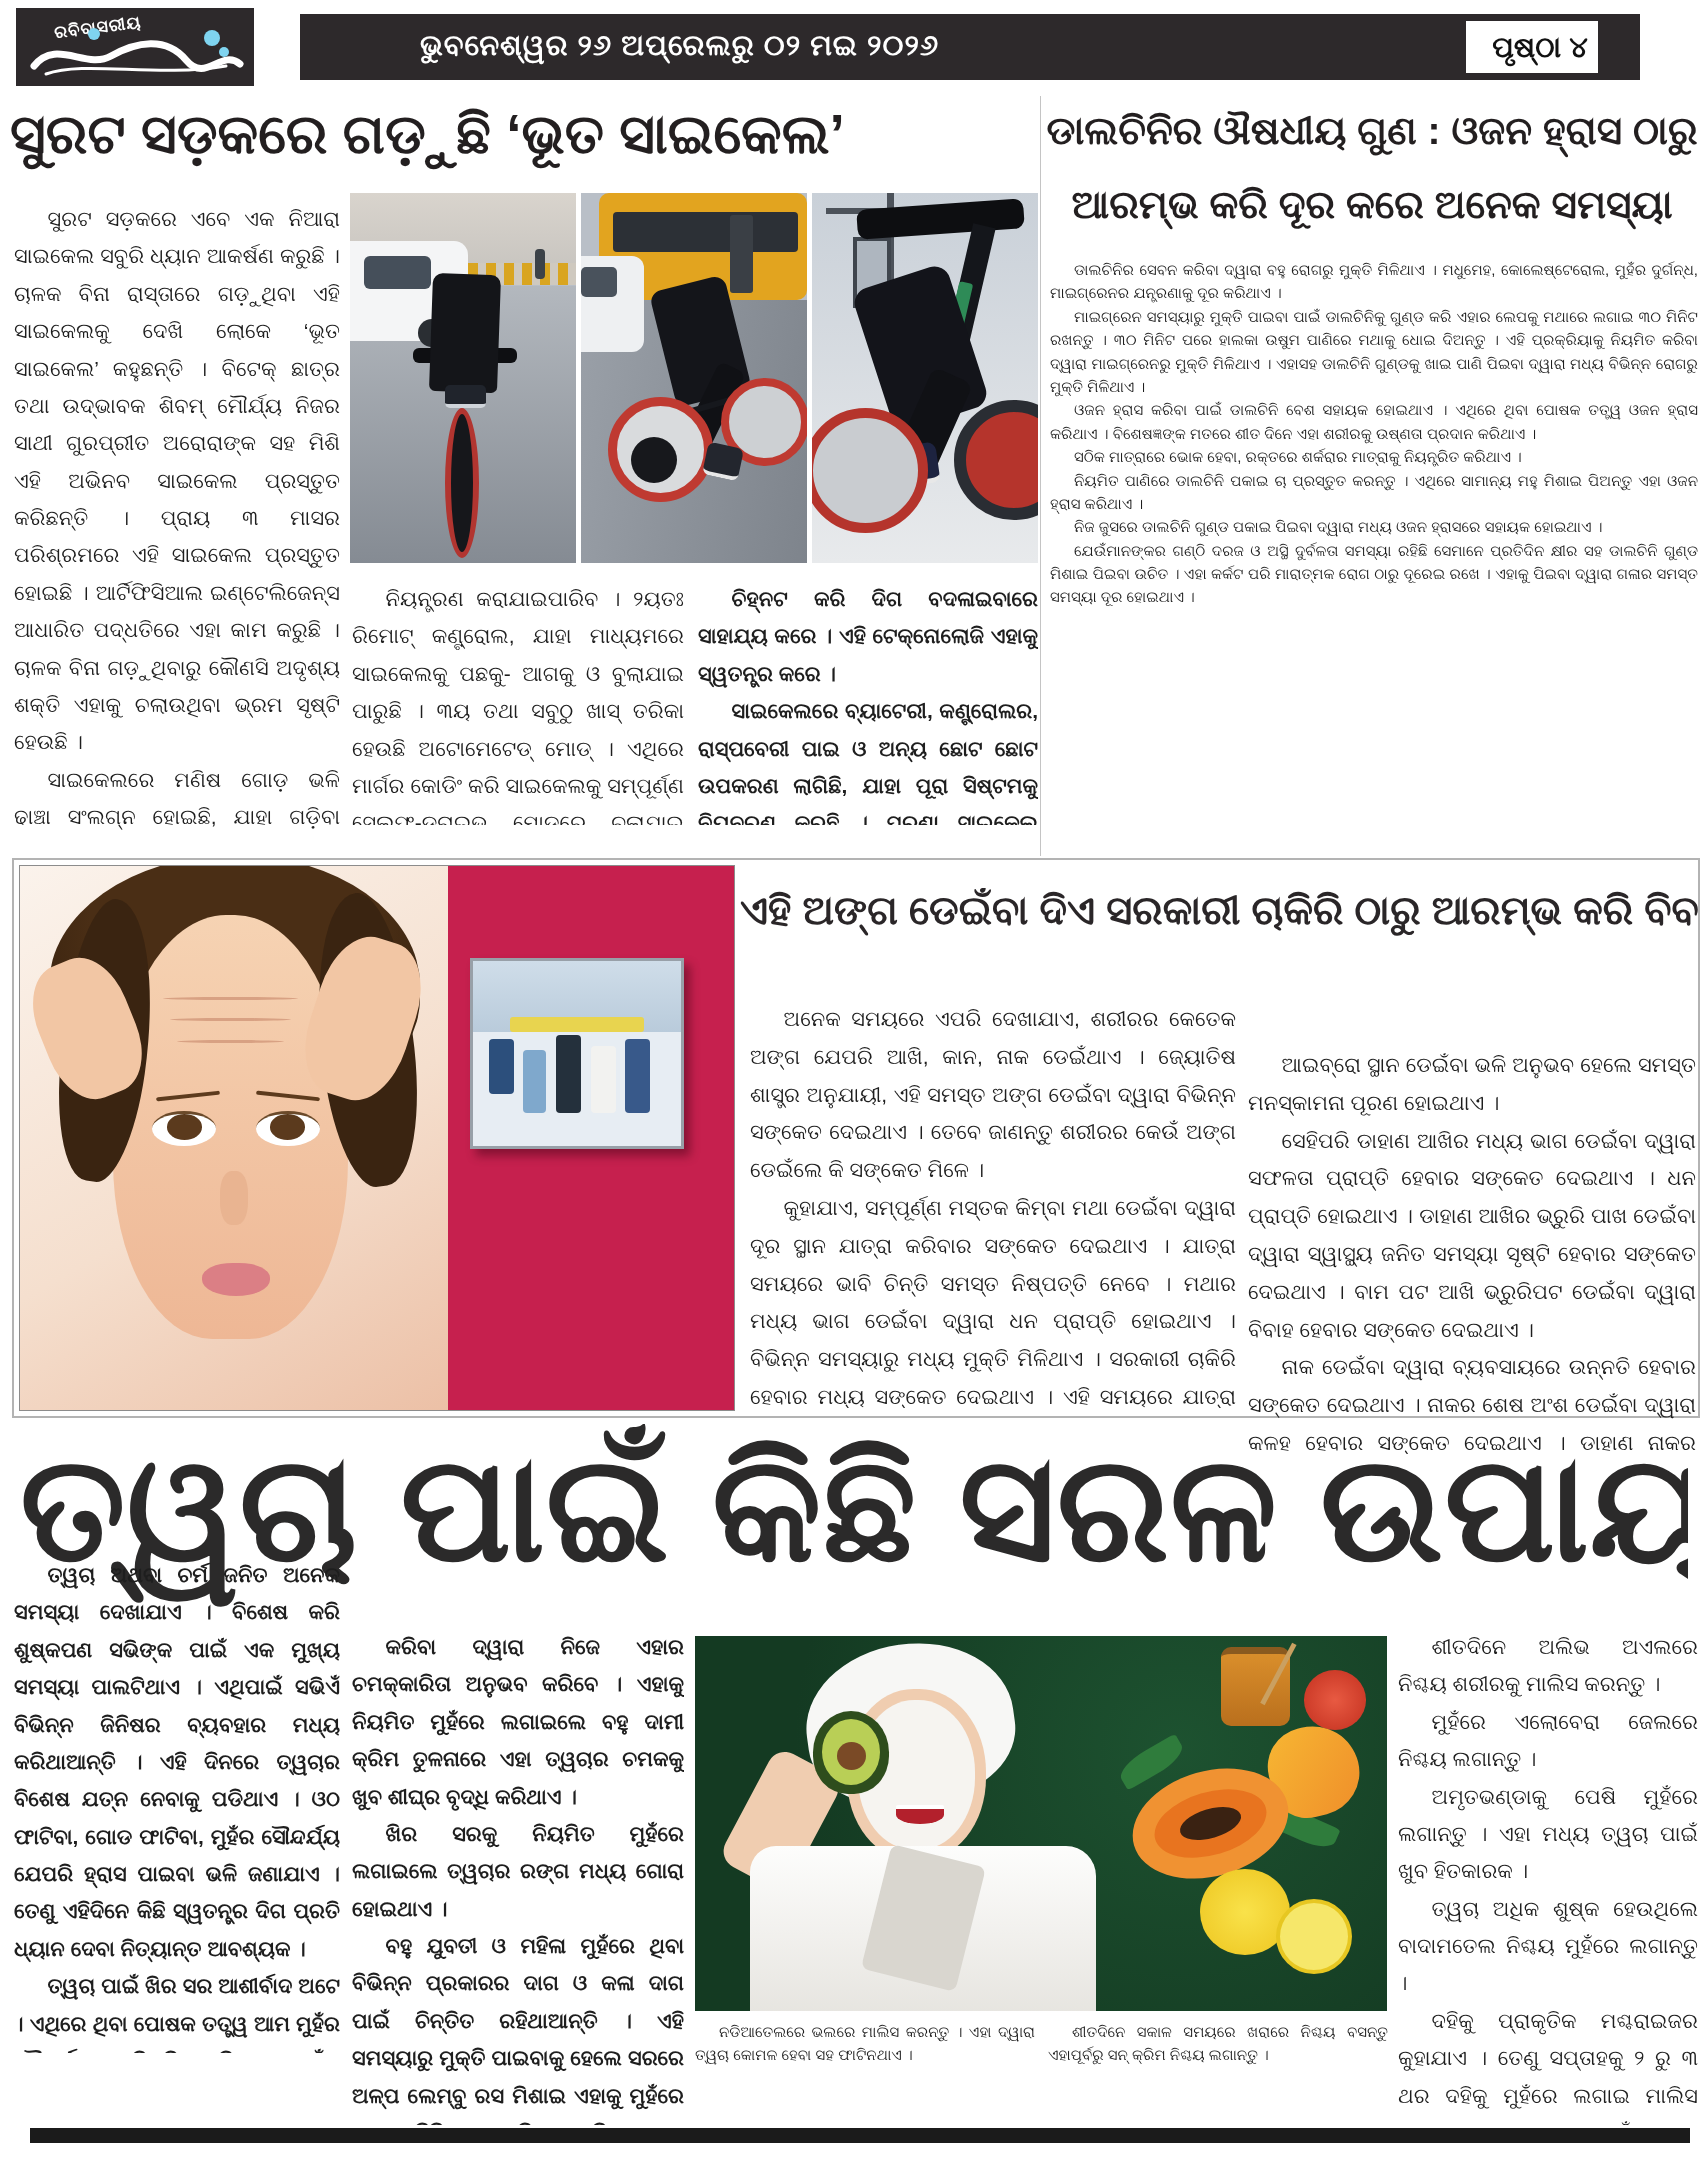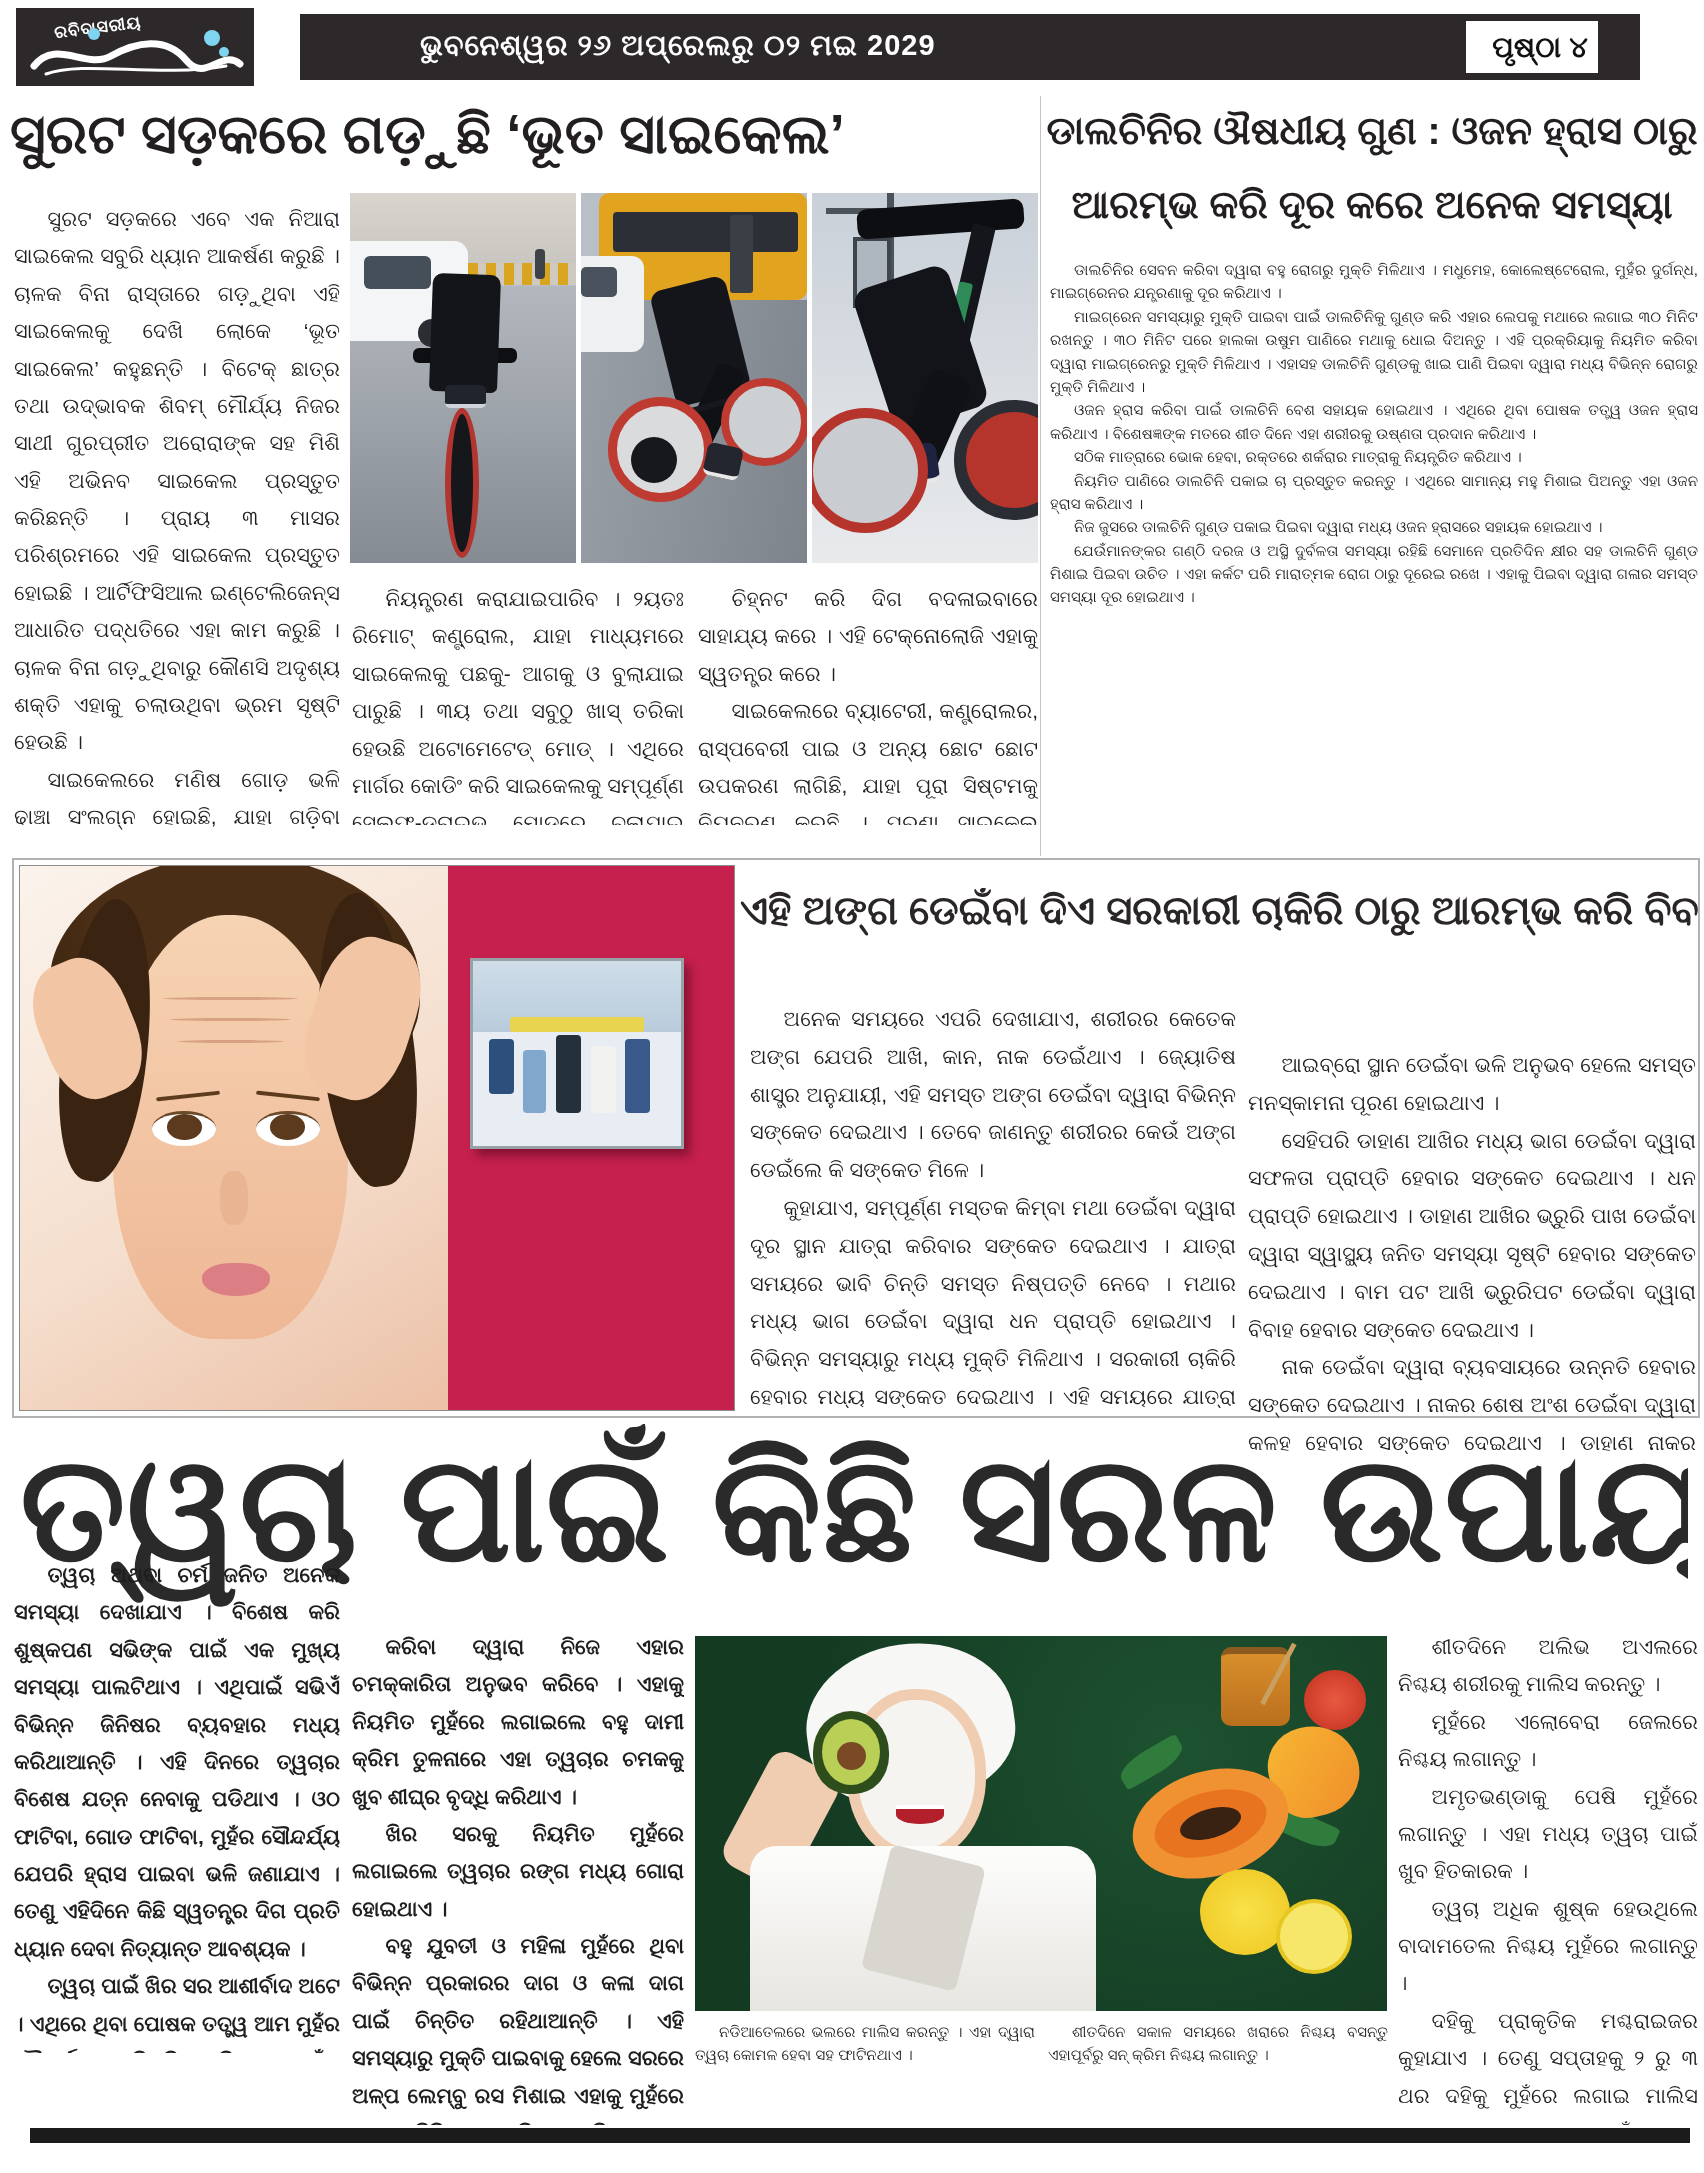--- a/index.html
+++ b/index.html
@@ -57,21 +57,21 @@
     <span class="logo-small">ରବିବାସରୀୟ</span>
     <svg width="238" height="78" style="position:absolute;left:0;top:0;">
       <path d="M18 58 C 40 30, 70 62, 95 48 S 150 28, 170 52 S 205 40, 224 56" stroke="#ffffff" stroke-width="7" fill="none" stroke-linecap="round"></path>
       <path d="M30 66 C 70 52, 140 70, 210 58" stroke="#ffffff" stroke-width="3" fill="none" stroke-linecap="round"></path>
       <circle cx="78" cy="26" r="6" fill="#7fd4f0"></circle>
       <circle cx="196" cy="30" r="8" fill="#7fd4f0"></circle>
       <circle cx="208" cy="44" r="5" fill="#7fd4f0"></circle>
     </svg>
   </div>
   <div class="abs m-bar">
-    <span class="dateline">ଭୁବନେଶ୍ୱର ୨୬ ଅପ୍ରେଲରୁ ୦୨ ମଇ 2029</span>
+    <span class="dateline">ଭୁବନେଶ୍ୱର ୨୬ ଅପ୍ରେଲରୁ ୦୨ ମଇ ୨୦୨୬</span>
     <span class="pagebox">ପୃଷ୍ଠା ୪</span>
   </div>
 
   <h1 class="abs hl-ghost">ସୁରଟ ସଡ଼କରେ ଗଡ଼ୁଛି ‘ଭୂତ ସାଇକେଲ’</h1>
 
   <div class="abs col bt" style="left:14px;top:200px;width:326px;height:642px;">
       <p>ସୁରଟ ସଡ଼କରେ ଏବେ ଏକ ନିଆରା ସାଇକେଲ ସବୁରି ଧ୍ୟାନ ଆକର୍ଷଣ କରୁଛି । ଚାଳକ ବିନା ରାସ୍ତାରେ ଗଡ଼ୁଥିବା ଏହି ସାଇକେଲକୁ ଦେଖି ଲୋକେ ‘ଭୂତ ସାଇକେଲ’ କହୁଛନ୍ତି । ବିଟେକ୍ ଛାତ୍ର ତଥା ଉଦ୍ଭାବକ ଶିବମ୍ ମୌର୍ଯ୍ୟ ନିଜର ସାଥୀ ଗୁରପ୍ରୀତ ଅରୋରାଙ୍କ ସହ ମିଶି ଏହି ଅଭିନବ ସାଇକେଲ ପ୍ରସ୍ତୁତ କରିଛନ୍ତି । ପ୍ରାୟ ୩ ମାସର ପରିଶ୍ରମରେ ଏହି ସାଇକେଲ ପ୍ରସ୍ତୁତ ହୋଇଛି । ଆର୍ଟିଫିସିଆଲ ଇଣ୍ଟେଲିଜେନ୍ସ ଆଧାରିତ ପଦ୍ଧତିରେ ଏହା କାମ କରୁଛି । ଚାଳକ ବିନା ଗଡ଼ୁଥିବାରୁ କୌଣସି ଅଦୃଶ୍ୟ ଶକ୍ତି ଏହାକୁ ଚଲାଉଥିବା ଭ୍ରମ ସୃଷ୍ଟି ହେଉଛି ।</p>
       <p>ସାଇକେଲରେ ମଣିଷ ଗୋଡ଼ ଭଳି ଢାଞ୍ଚା ସଂଲଗ୍ନ ହୋଇଛି, ଯାହା ଗଡ଼ିବା ସମୟରେ ପ୍ରାକୃତିକ ରୂପେ ପେଡାଲ ମାରୁଥିବା ଦେଖାଯାଉଛି । ଏହି ପ୍ରୋଜେକ୍ଟ ପୂରଣ କରିବାରେ ପ୍ରାୟ ୩୫ ହଜାର ଟଙ୍କା ଖର୍ଚ୍ଚ ହୋଇଛି । ସାଇକେଲକୁ ୩ ଭିନ୍ନ ଭିନ୍ନ ଉପାୟରେ ନିୟନ୍ତ୍ରିତ କରାଯାଇପାରେ । ପ୍ରଥମତଃ ସ୍ମାର୍ଟଫୋନ୍ ଆପ୍ । ଏହା ଜରିଆରେ ମୋବାଇଲ ଫୋନ୍ ମାଧ୍ୟମରେ ଏହାର ଦିଗ ଓ</p>
     </div>
 
@@ -119,21 +119,21 @@
       <div class="sh" style="left:44%;top:48%;width:19%;height:28%;background:#101115;transform:rotate(24deg);border-radius:10px;"></div>
       <div class="sh" style="left:32%;top:68%;width:24%;height:11%;background:#1d2340;border-bottom:5px solid #e8e8e8;border-radius:9px;transform:rotate(-8deg);"></div>
       <div class="sh" style="left:-4%;top:58%;width:125px;height:125px;border-radius:50%;border:10px solid #b5342c;background:#c9ccd0;"></div>
       <div class="sh" style="right:-16%;top:56%;width:120px;height:120px;border-radius:50%;border:12px solid #2a2d33;background:#b5342c;"></div>
     </div>
   </div>
 
   <div class="abs col bt" style="left:352px;top:580px;width:332px;height:245px;">
       <p>ନିୟନ୍ତ୍ରଣ କରାଯାଇପାରିବ । ୨ୟତଃ ରିମୋଟ୍ କଣ୍ଟ୍ରୋଲ, ଯାହା ମାଧ୍ୟମରେ ସାଇକେଲକୁ ପଛକୁ- ଆଗକୁ ଓ ବୁଲାଯାଇ ପାରୁଛି । ୩ୟ ତଥା ସବୁଠୁ ଖାସ୍ ତରିକା ହେଉଛି ଅଟୋମେଟେଡ୍ ମୋଡ୍ । ଏଥିରେ ମାର୍ଗର କୋଡିଂ କରି ସାଇକେଲକୁ ସମ୍ପୂର୍ଣ୍ଣ ସେଲ୍ଫ-ଡ୍ରାଇଭ୍ ମୋଡ୍‌ରେ ଚଲାଯାଇ ପାରିବ । ଏହାର ସେନ୍ସର ଓ ସର୍କିଟ ରାସ୍ତାର ବାଧାବିଘ୍ନଗୁଡ଼ିକୁ</p>
     </div>
-  <div class="abs col bt" style="left:698px;top:580px;width:340px;height:245px;">
+  <div class="abs col bt" style="left:698px;top:580px;width:340px;height:245px;font-weight:bold;">
       <p>ଚିହ୍ନଟ କରି ଦିଗ ବଦଳାଇବାରେ ସାହାଯ୍ୟ କରେ । ଏହି ଟେକ୍ନୋଲୋଜି ଏହାକୁ ସ୍ୱତନ୍ତ୍ର କରେ ।</p>
       <p>ସାଇକେଲରେ ବ୍ୟାଟେରୀ, କଣ୍ଟ୍ରୋଲର, ରାସ୍ପବେରୀ ପାଇ ଓ ଅନ୍ୟ ଛୋଟ ଛୋଟ ଉପକରଣ ଲାଗିଛି, ଯାହା ପୂରା ସିଷ୍ଟମକୁ ନିୟନ୍ତ୍ରଣ କରୁଛି । ପୁରୁଣା ସାଇକେଲ ବ୍ୟବହାର କରି ଏହାକୁ ପ୍ରସ୍ତୁତ କରାଯାଇଛି ।</p>
     </div>
 
   <div class="abs vrule"></div>
 
   <h2 class="abs hl-cin">
     <span>ଡାଲଚିନିର ଔଷଧୀୟ ଗୁଣ : ଓଜନ ହ୍ରାସ ଠାରୁ</span><br>
     <span>ଆରମ୍ଭ କରି ଦୂର କରେ ଅନେକ ସମସ୍ୟା</span>
   </h2>

